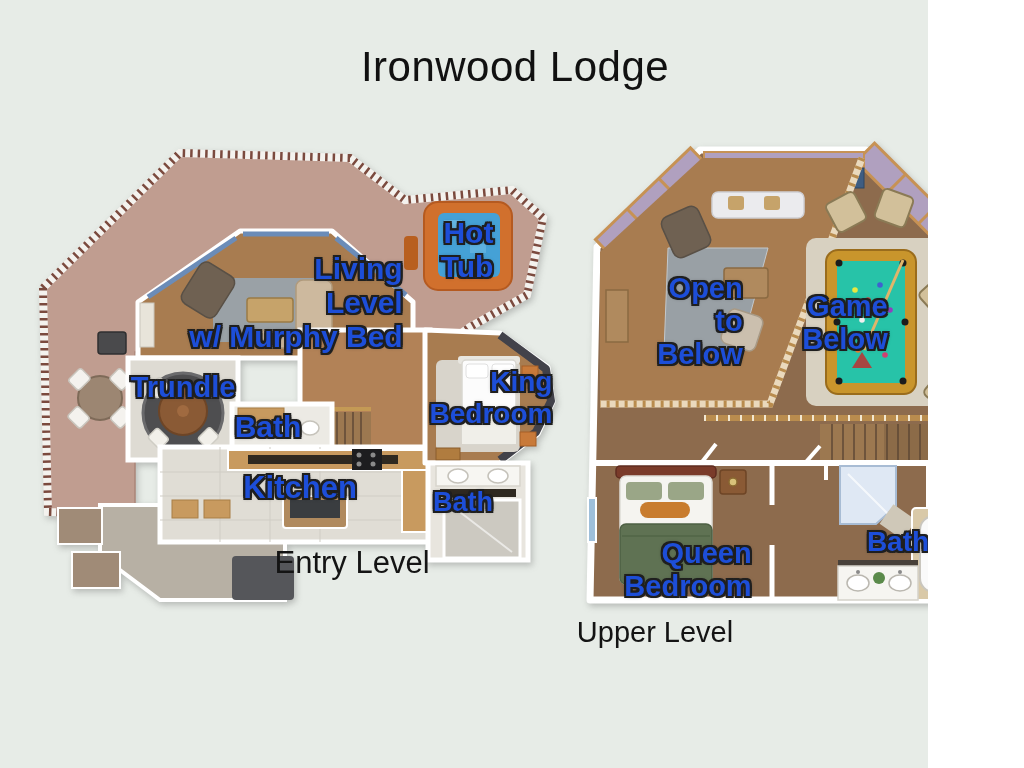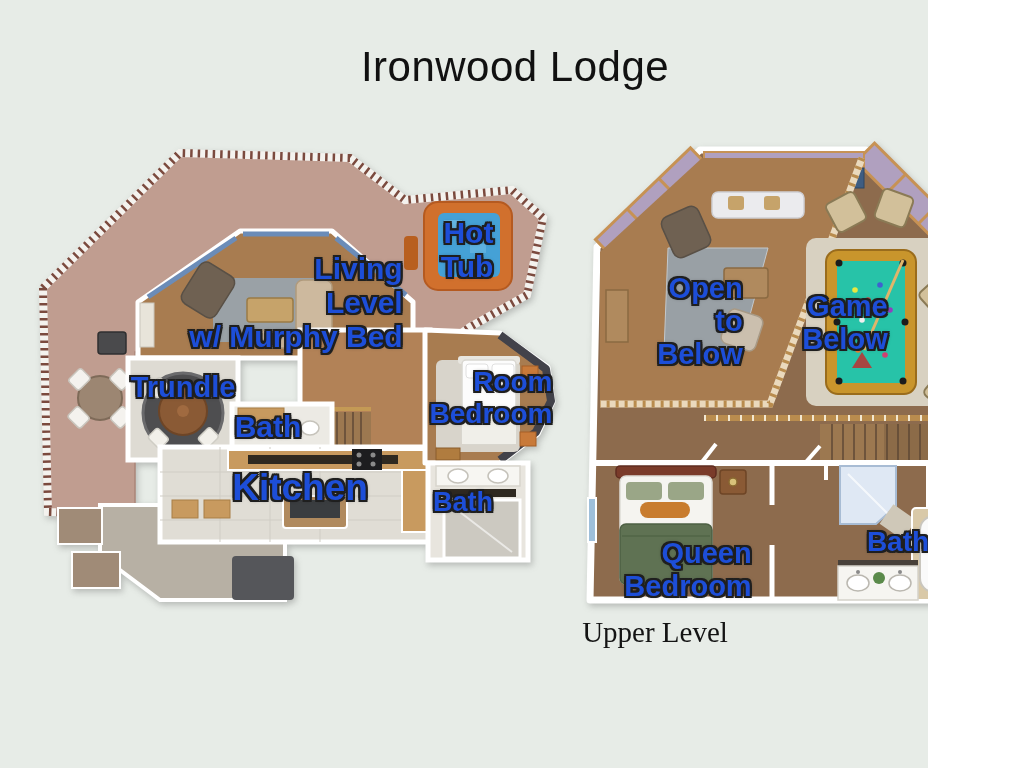--- a/index.html
+++ b/index.html
@@ -15,27 +15,27 @@
   .plan-svg { position:absolute; left:0; top:0; }
   .room-label {
     position:absolute; transform:translate(-50%,-50%);
     text-align:right; font-weight:700; color:#1d4ed8; line-height:1.14; white-space:nowrap;
     text-shadow:
       -2px -2px 0 #1f1f1f, 2px -2px 0 #1f1f1f, -2px 2px 0 #1f1f1f, 2px 2px 0 #1f1f1f,
       -2px 0 0 #1f1f1f, 2px 0 0 #1f1f1f, 0 -2px 0 #1f1f1f, 0 2px 0 #1f1f1f, 0 0 4px rgba(0,0,0,.6);
   }
   .room-label span { display:block; }
   .fs30 { font-size:30px; } .fs29 { font-size:29px; } .fs28 { font-size:28px; }
-  .fs31 { font-size:37px; } .fs27 { font-size:27px; }
+  .fs31 { font-size:31px; } .fs27 { font-size:27px; }
   .caption {
     position:absolute; transform:translate(-50%,-50%);
     color:#141414; font-weight:400; white-space:nowrap;
   }
   .cap-entry { left:352px; top:563px; font-size:31px; }
-  .cap-upper { left:655px; top:632px; font-size:29px;font-family:Liberation Serif, serif; }
+  .cap-upper { left:655px; top:632px; font-size:29px; }
   .soft { filter: drop-shadow(2px 3px 3px rgba(60,60,60,.28)); }
 </style>
 </head>
 <body>
 
 <div class="canvas">
 
   <div class="page-title">Ironwood Lodge</div>
 
   <svg class="plan-svg" width="1024" height="768" viewBox="0 0 1024 768">
@@ -326,21 +326,21 @@
   <div class="room-label fs29" style="left:183px; top:388px;">
     <span>Trundle</span>
   </div>
   <div class="room-label fs30" style="left:268px; top:427px;">
     <span>Bath</span>
   </div>
   <div class="room-label fs31" style="left:300px; top:488px;">
     <span>Kitchen</span>
   </div>
   <div class="room-label fs28" style="left:491px; top:398px;">
-    <span>Room</span>
+    <span>King</span>
     <span>Bedroom</span>
   </div>
   <div class="room-label fs27" style="left:463px; top:502px;">
     <span>Bath</span>
   </div>
 
   <div class="room-label fs29" style="left:700px; top:322px;">
     <span>Open</span>
     <span>to</span>
     <span>Below</span>
@@ -350,15 +350,16 @@
     <span>Below</span>
   </div>
   <div class="room-label fs29" style="left:688px; top:543px;margin-top:27px;">
     <span>Queen</span>
     <span>Bedroom</span>
   </div>
   <div class="room-label fs28" style="left:898px; top:542px;">
     <span>Bath</span>
   </div>
 
+  <div class="caption cap-entry">Entry Level</div>
   <div class="caption cap-upper">Upper Level</div>
 
 </div>
 
 </body></html>

